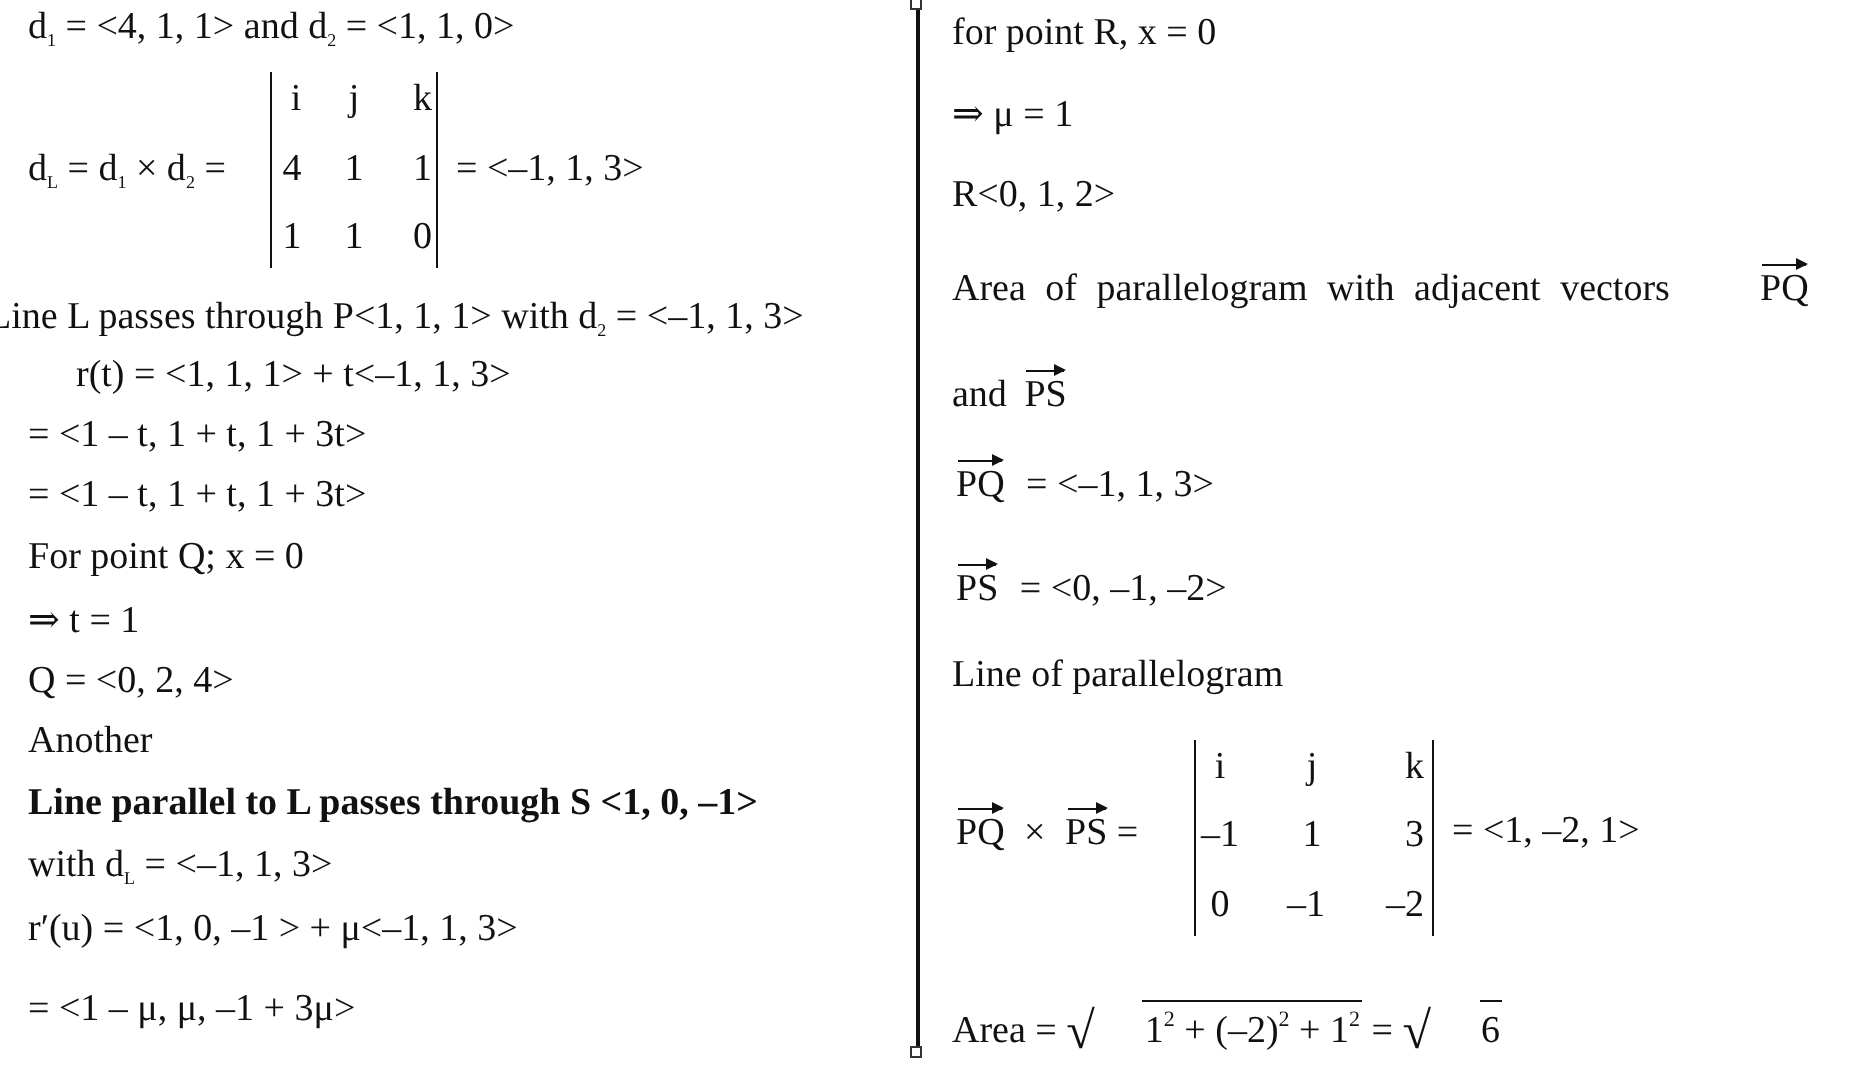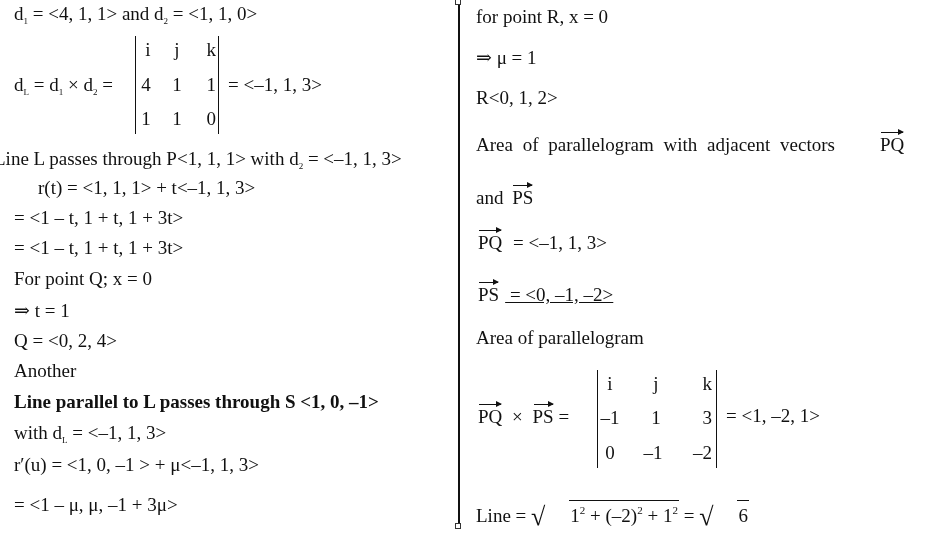--- a/index.html
+++ b/index.html
@@ -85,42 +85,42 @@
   <div class="line" style="left:476px; top:183px;">
     <span>and</span>
     <span class="vec" style="margin-left:4px;">PS</span>
   </div>
 
   <div class="line" style="left:478px; top:228px;">
     <span class="vec">PQ</span><span style="margin-left:6px;"> = &lt;–1, 1, 3&gt;</span>
   </div>
 
   <div class="line" style="left:478px; top:280px;">
-    <span class="vec">PS</span><span style="margin-left:6px;text-decoration:underline;"> = &lt;0, –1, –2&gt;</span>
+    <span class="vec">PS</span><span style="margin-left:6px;"> = &lt;0, –1, –2&gt;</span>
   </div>
 
-  <div class="line" style="left:476px; top:327px;">Area of parallelogram</div>
+  <div class="line" style="left:476px; top:327px;">Line of parallelogram</div>
 
   <div class="line" style="left:478px; top:402px;">
     <span class="vec">PQ</span><span style="margin:0 5px;"> × </span><span class="vec">PS</span><span> =</span>
   </div>
 
   <div class="det" style="left:597px; top:370px; width:118px; height:98px;">
     <span class="cell" style="left:-3px; top:3px;">i</span>
     <span class="cell" style="left:43px; top:3px;">j</span>
     <span class="cell r" style="left:84px; top:3px;">k</span>
     <span class="cell" style="left:-3px; top:37px;">–1</span>
     <span class="cell" style="left:43px; top:37px;">1</span>
     <span class="cell r" style="left:84px; top:37px;">3</span>
     <span class="cell" style="left:-3px; top:72px;">0</span>
     <span class="cell" style="left:40px; top:72px;">–1</span>
     <span class="cell r" style="left:84px; top:72px;">–2</span>
   </div>
 
   <div class="line" style="left:726px; top:405px;">= &lt;1, –2, 1&gt;</div>
 
   <div class="line" style="left:476px; top:500px;">
-    <span>Line = </span>
+    <span>Area = </span>
     <span class="sqrt">
       <span class="radical">√</span><span class="radicand"><span>1</span><sup>2</sup><span> + (–2)</span><sup>2</sup><span> + 1</span><sup>2</sup></span>
     </span><span> = </span><span class="sqrt"><span class="radical">√</span><span class="radicand">6</span></span>
   </div>
 </div>
 
 </body></html>

